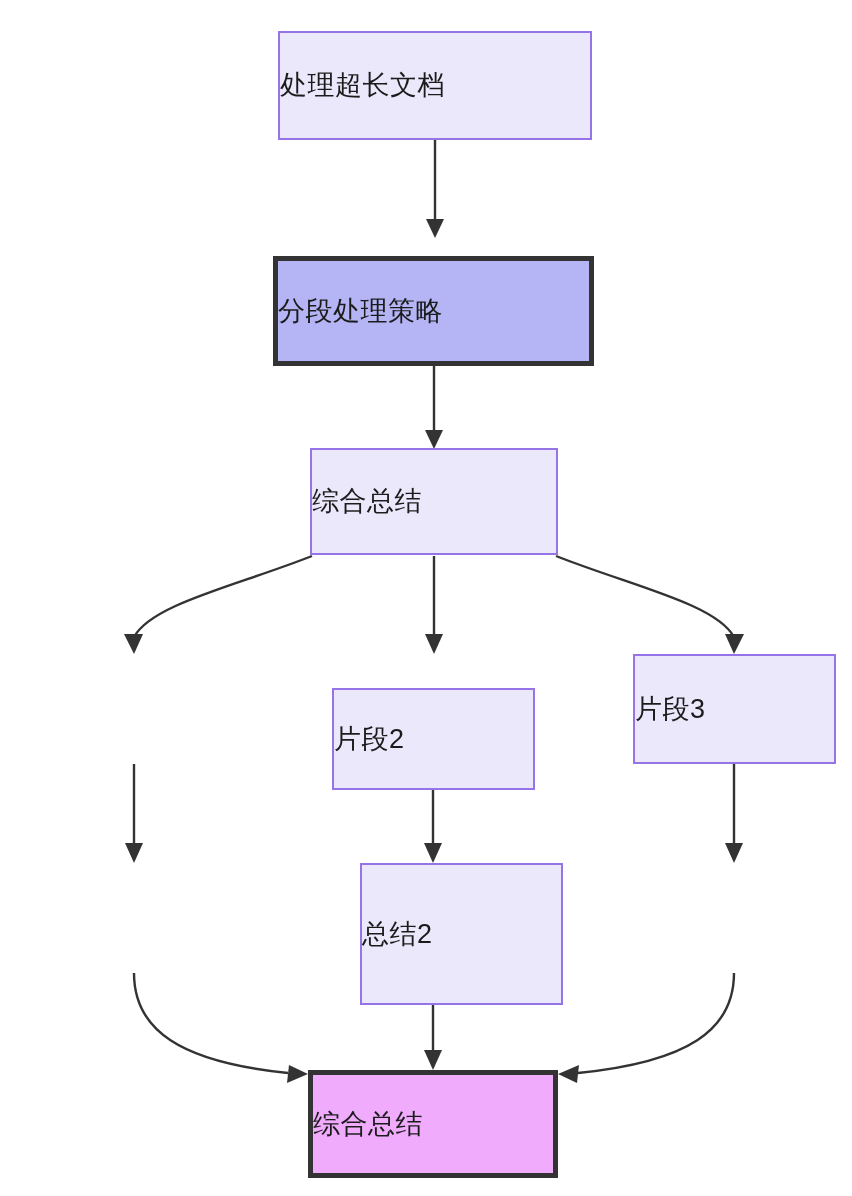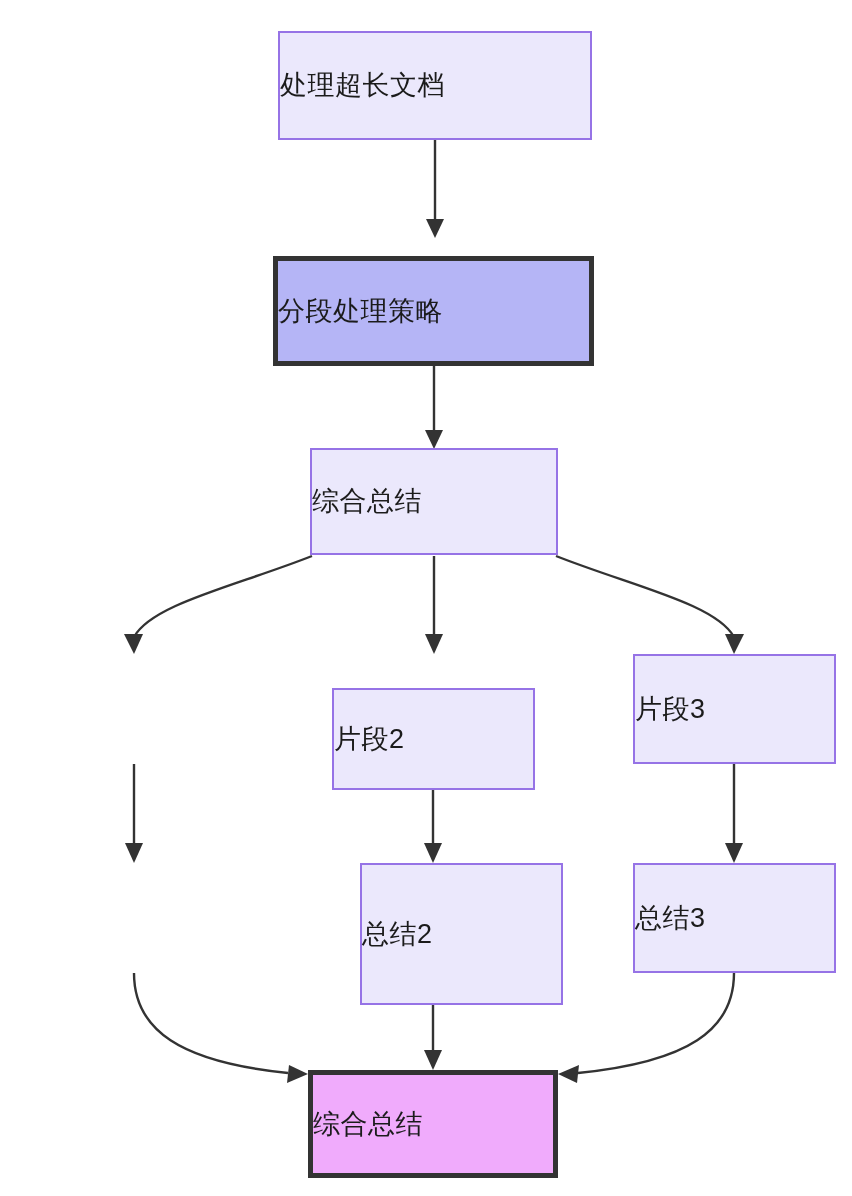--- a/index.html
+++ b/index.html
@@ -144,21 +144,18 @@
 
   <div class="node node-default" style="left:633px; top:654px; width:203px; height:110px;">
     <span>片段3</span>
   </div>
 
 
   <div class="node node-default" style="left:332px; top:863px; width:203px; height:142px;margin-left:28px;">
     <span>总结2</span>
   </div>
 
-  <div class="node node-default" style="left:633px; top:863px; width:203px; height:110px;">
-    <span>总结3</span>
-  </div>
 
   <div class="node node-final" style="left:308px; top:1070px; width:250px; height:108px;">
     <span>综合总结</span>
   </div>
 
 </div>
 
 </body></html>

